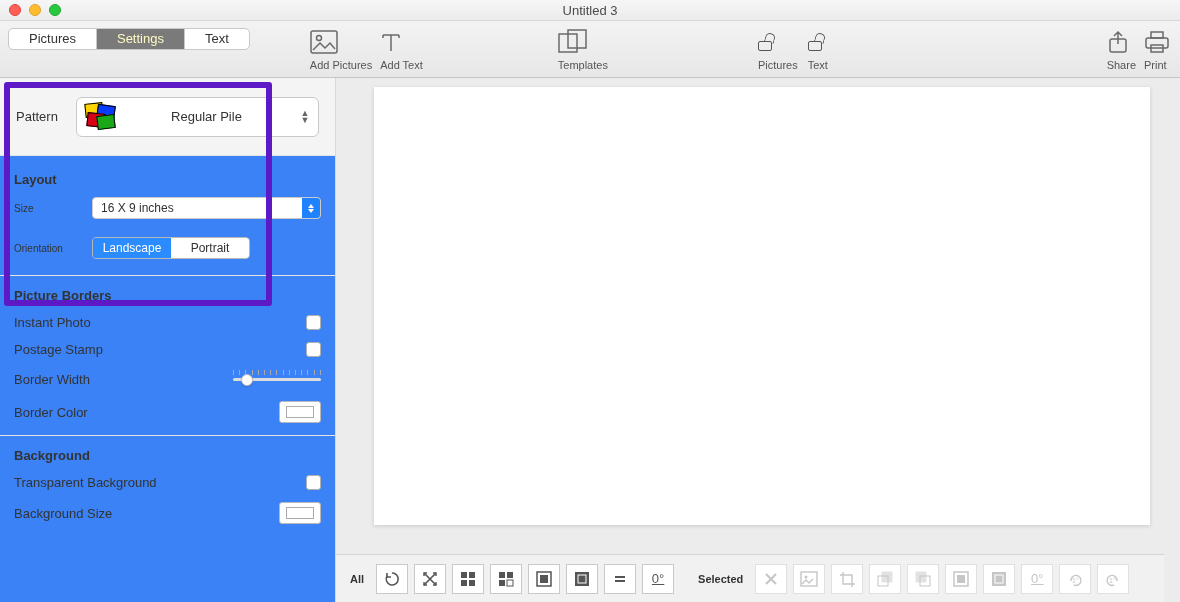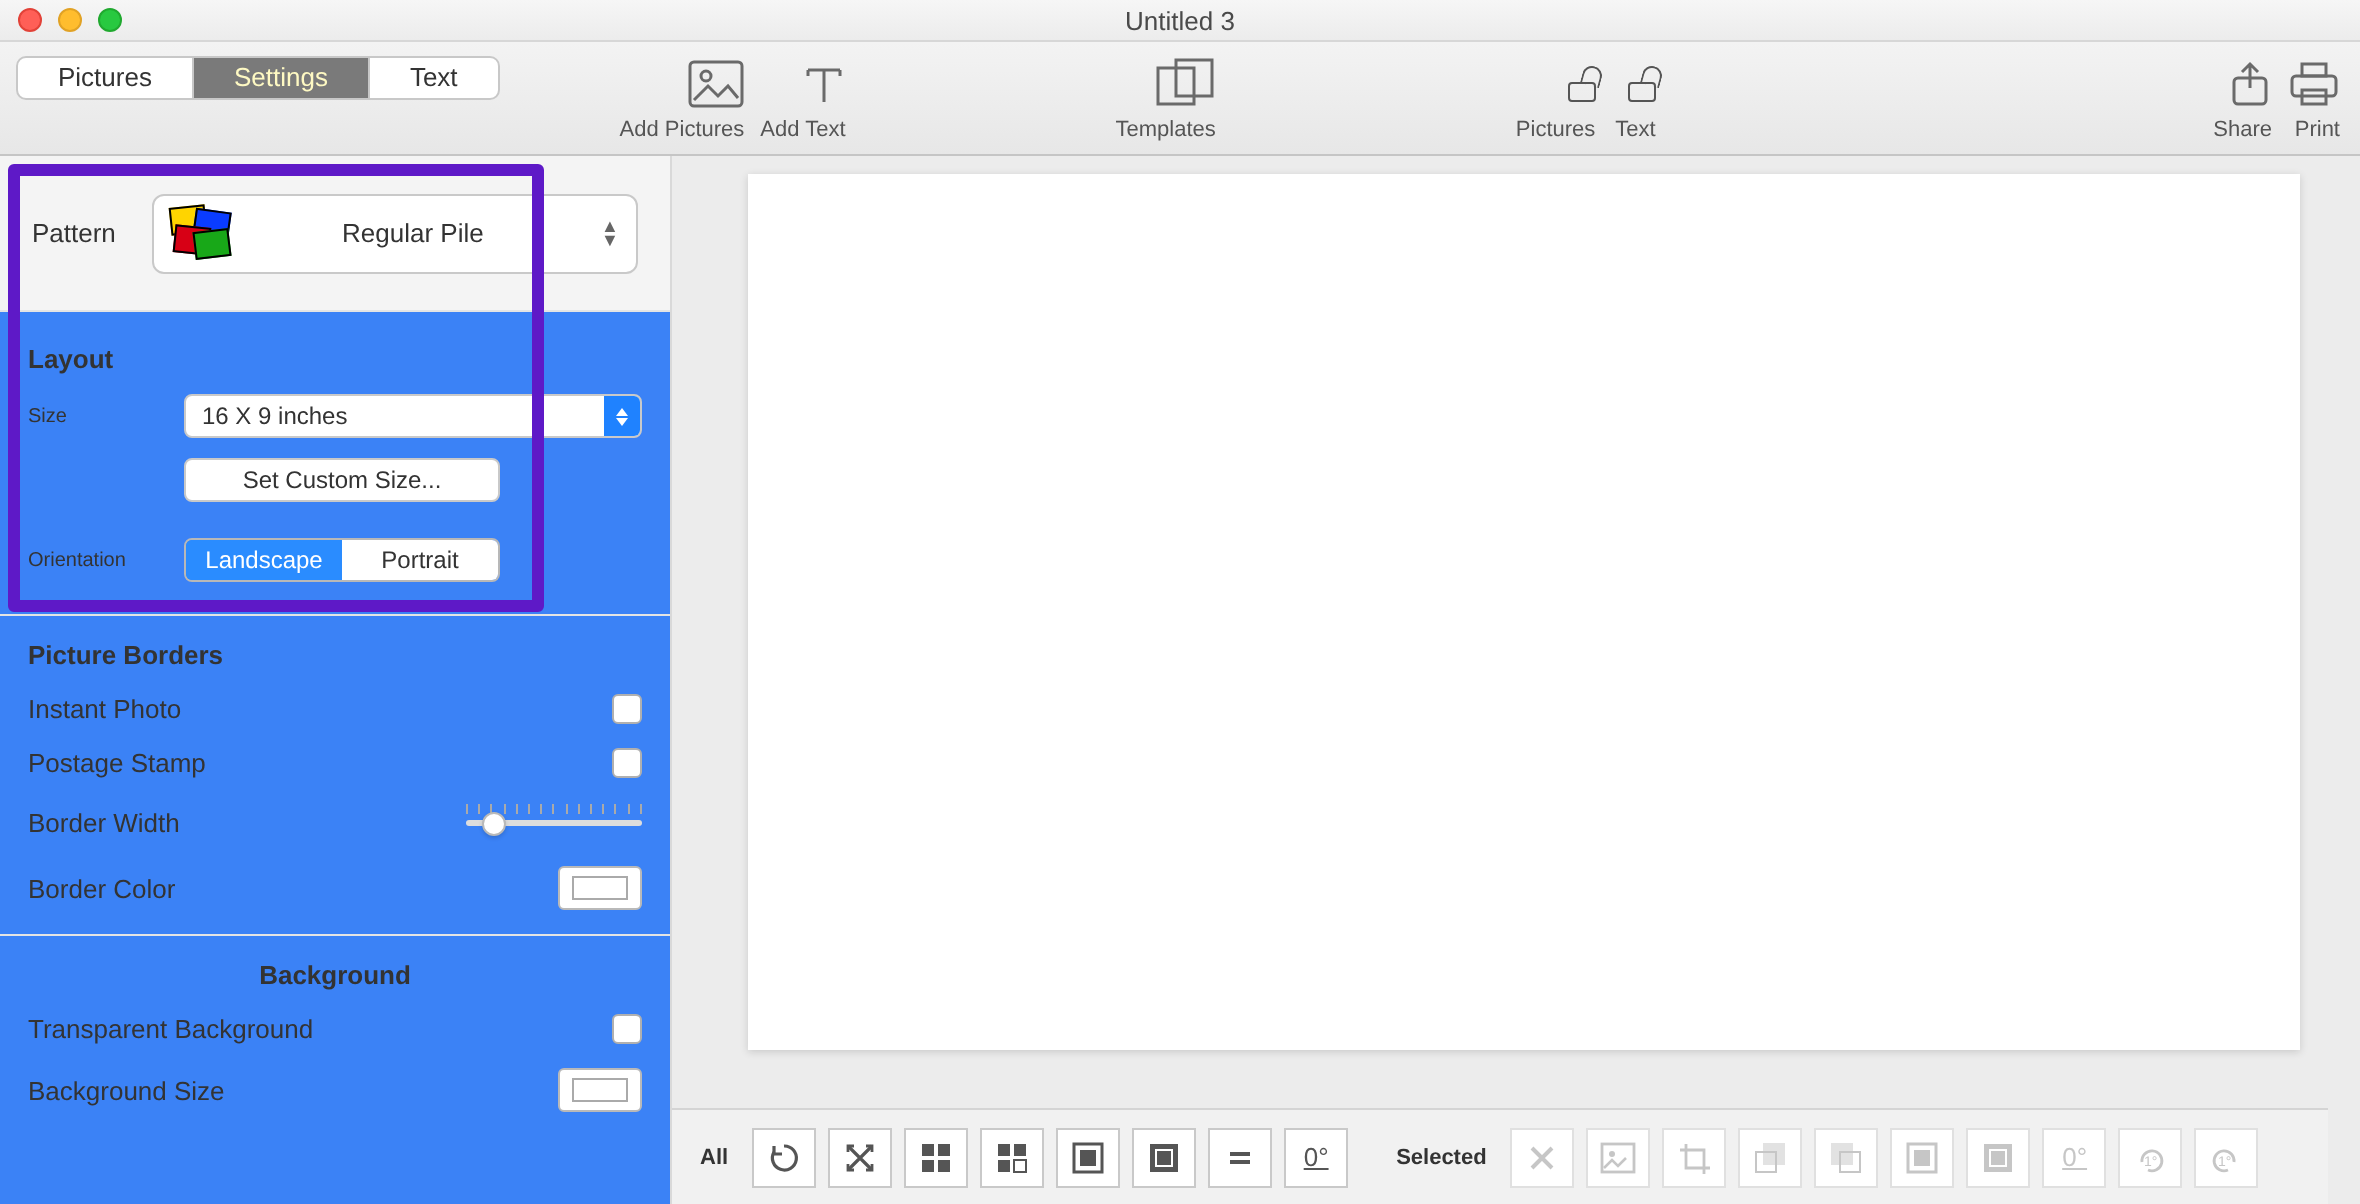--- a/index.html
+++ b/index.html
@@ -39,21 +39,21 @@
   display:inline-flex; margin:7px 0 0 8px;
   border:1px solid #c8c8c8; border-radius:5px; overflow:hidden; height:22px;
   background:#fff;
 }
 .seg-tabs > div {
   padding:0 20px; line-height:20px; font-size:13px; border-right:1px solid #c8c8c8; cursor:pointer;
 }
 .seg-tabs > div:last-child{border-right:none;}
 .seg-tabs .active { background:#7a7a7a; color:#fef9c3; }
 
-.tb-group { display:flex; flex-direction:column; align-items:flex-end; margin-top:6px;}
+.tb-group { display:flex; flex-direction:column; align-items:flex-start; margin-top:6px;}
 .tb-icon { height:30px; display:flex; align-items:center; justify-content:center; }
 .tb-label { font-size:11px; color:#555; margin-top:2px; white-space:nowrap;}
 .sp { flex:0 0 auto; }
 
 .main { display:flex; height:524px; }
 
 .sidebar {
   width:336px; background:#3b82f6; border-right:1px solid #d9d9d9;
   position:relative; overflow:hidden;
 }
@@ -269,24 +269,20 @@
       <div class="row">
         <div class="row-label">Size</div>
         <div class="size-select">
           <span>16 X 9 inches</span>
           <div class="arrow">
               <div class="arrow-tri up"></div>
               <div class="arrow-tri dn"></div>
             </div>
         </div>
       </div>
-      <div class="row">
-        <div class="row-label"></div>
-        <div class="c-btn">Set Custom Size...</div>
-      </div>
       <div class="row" style="margin-top:18px;">
         <div class="row-label">Orientation</div>
         <div class="orient-seg">
           <div class="on">Landscape</div>
           <div>Portrait</div>
         </div>
       </div>
     </div>
 
     <div class="section borders-sec">
@@ -324,21 +320,21 @@
         </div>
       </div>
       <div class="brow">
         <span>Border Color</span>
         <div class="color-well">
             <div class="color-well-inner"></div>
           </div>
       </div>
     </div>
 
-    <div class="section borders-sec" style="border-bottom:none;text-align:center;">
+    <div class="section borders-sec" style="border-bottom:none;">
       <div class="section-title">Background</div>
       <div class="brow">
         <span>Transparent Background</span>
         <div class="chk"></div>
       </div>
       <div class="brow">
         <span>Background Size</span>
         <div class="color-well">
             <div class="color-well-inner"></div>
           </div>

